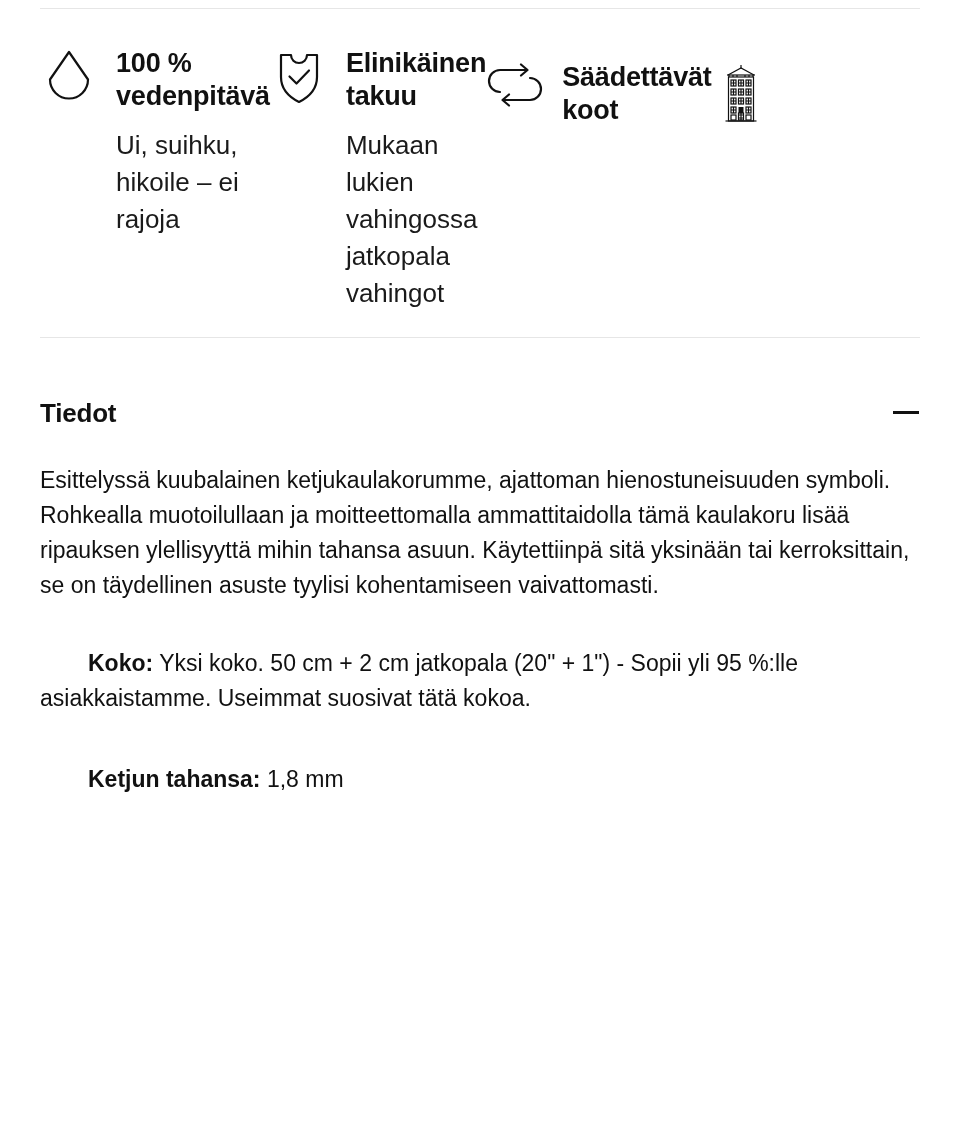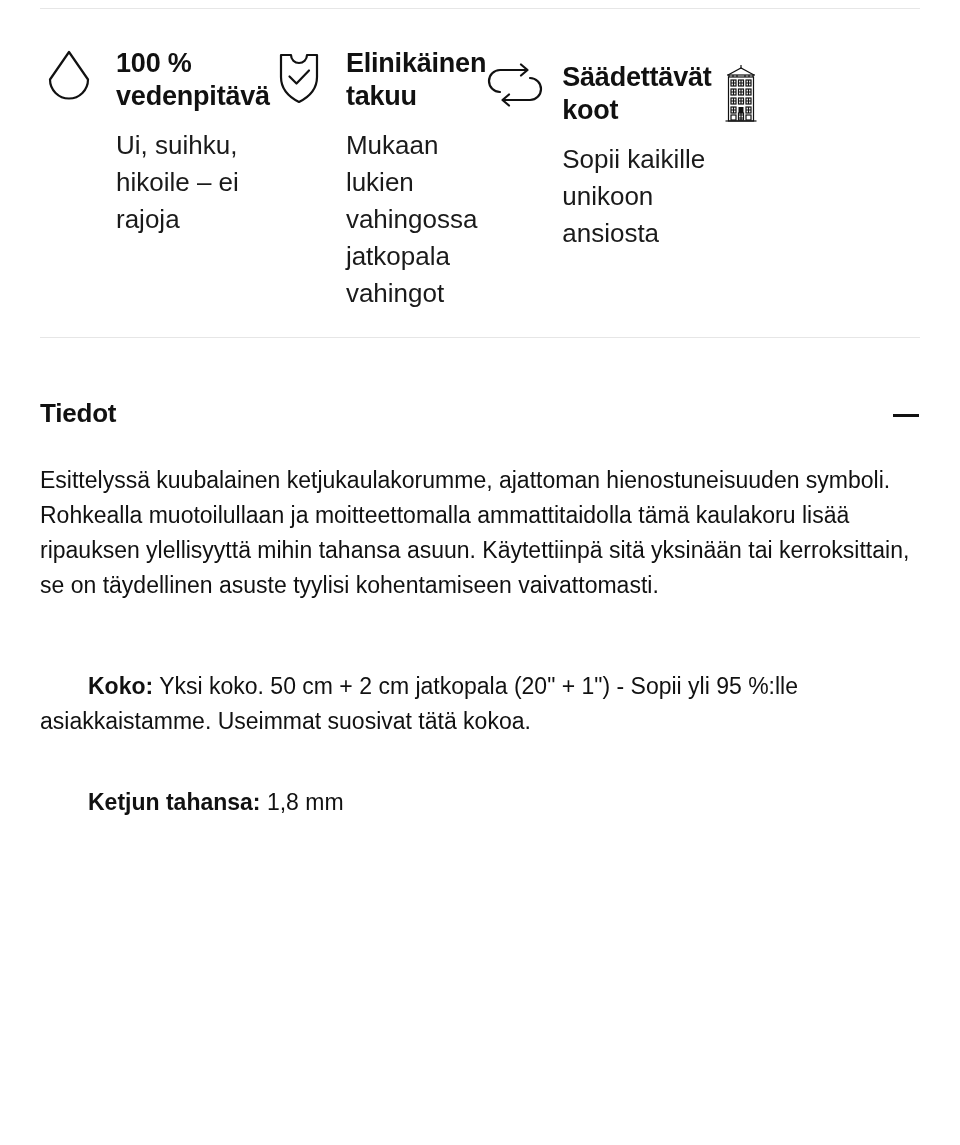--- a/index.html
+++ b/index.html
@@ -78,21 +78,21 @@
 
   
   .features .feature.r2 { padding-top: 14px; }
 
   
   .details {
     padding: 0 40px;
   }
   .details-header {
     display: flex;
-    align-items: flex-end;
+    align-items: flex-start;
     justify-content: space-between;
     padding: 60px 0 0 0;
     cursor: pointer;
     user-select: none;
   }
   .details-title {
     font-size: 26px;
     font-weight: bold;
     letter-spacing: -0.2px;
     color: #111111;
@@ -116,21 +116,21 @@
   .details-body { padding-top: 34px; }
 
   .details-body p {
     font-size: 23px;
     line-height: 1.52;
     color: #111111;
     margin: 0 0 30px 0;
     font-weight: 400;
   }
   .details-body p:last-child { margin-bottom: 0; }
-  .details-body .lead { margin-bottom: 66px; }
+  .details-body .lead { margin-bottom: 43px; }
   .details-body .spec { margin-bottom: 46px; }
   .details-body b { font-weight: bold; margin-left: 48px; }
 </style>
 </head>
 <body>
 
 <div class="page">
 
   <div class="divider top"></div>
 
@@ -165,21 +165,20 @@
       <span class="icon">
         <svg width="56" height="44" viewBox="0 0 56 44" fill="none" xmlns="http://www.w3.org/2000/svg">
           <path d="M13 29 A11 11 0 0 1 13 7 H40" stroke="#111111" stroke-width="2.2" fill="none" stroke-linecap="round"></path>
           <path d="M34 1.5 L40.5 7 L34 12.5" stroke="#111111" stroke-width="2.2" fill="none" stroke-linecap="round" stroke-linejoin="round"></path>
           <path d="M43 15 A11 11 0 0 1 43 37 H16" stroke="#111111" stroke-width="2.2" fill="none" stroke-linecap="round"></path>
           <path d="M22 31.5 L15.5 37 L22 42.5" stroke="#111111" stroke-width="2.2" fill="none" stroke-linecap="round" stroke-linejoin="round"></path>
         </svg>
       </span>
       <div class="body">
         <h3 class="title">Säädettävät koot</h3>
-        <p class="desc">Sopii kaikille unikoon ansiosta</p>
       </div>
     </div>
 
     <div class="feature r2">
       <span class="icon">
         <svg width="42" height="62" viewBox="0 0 42 62" fill="none" xmlns="http://www.w3.org/2000/svg">
           <g stroke="#111111" stroke-width="1.2" fill="none">
             <path d="M21 2 V6"></path>
             <path d="M8 12 L21 5 L34 12"></path>
             <path d="M7 12 H35"></path>

